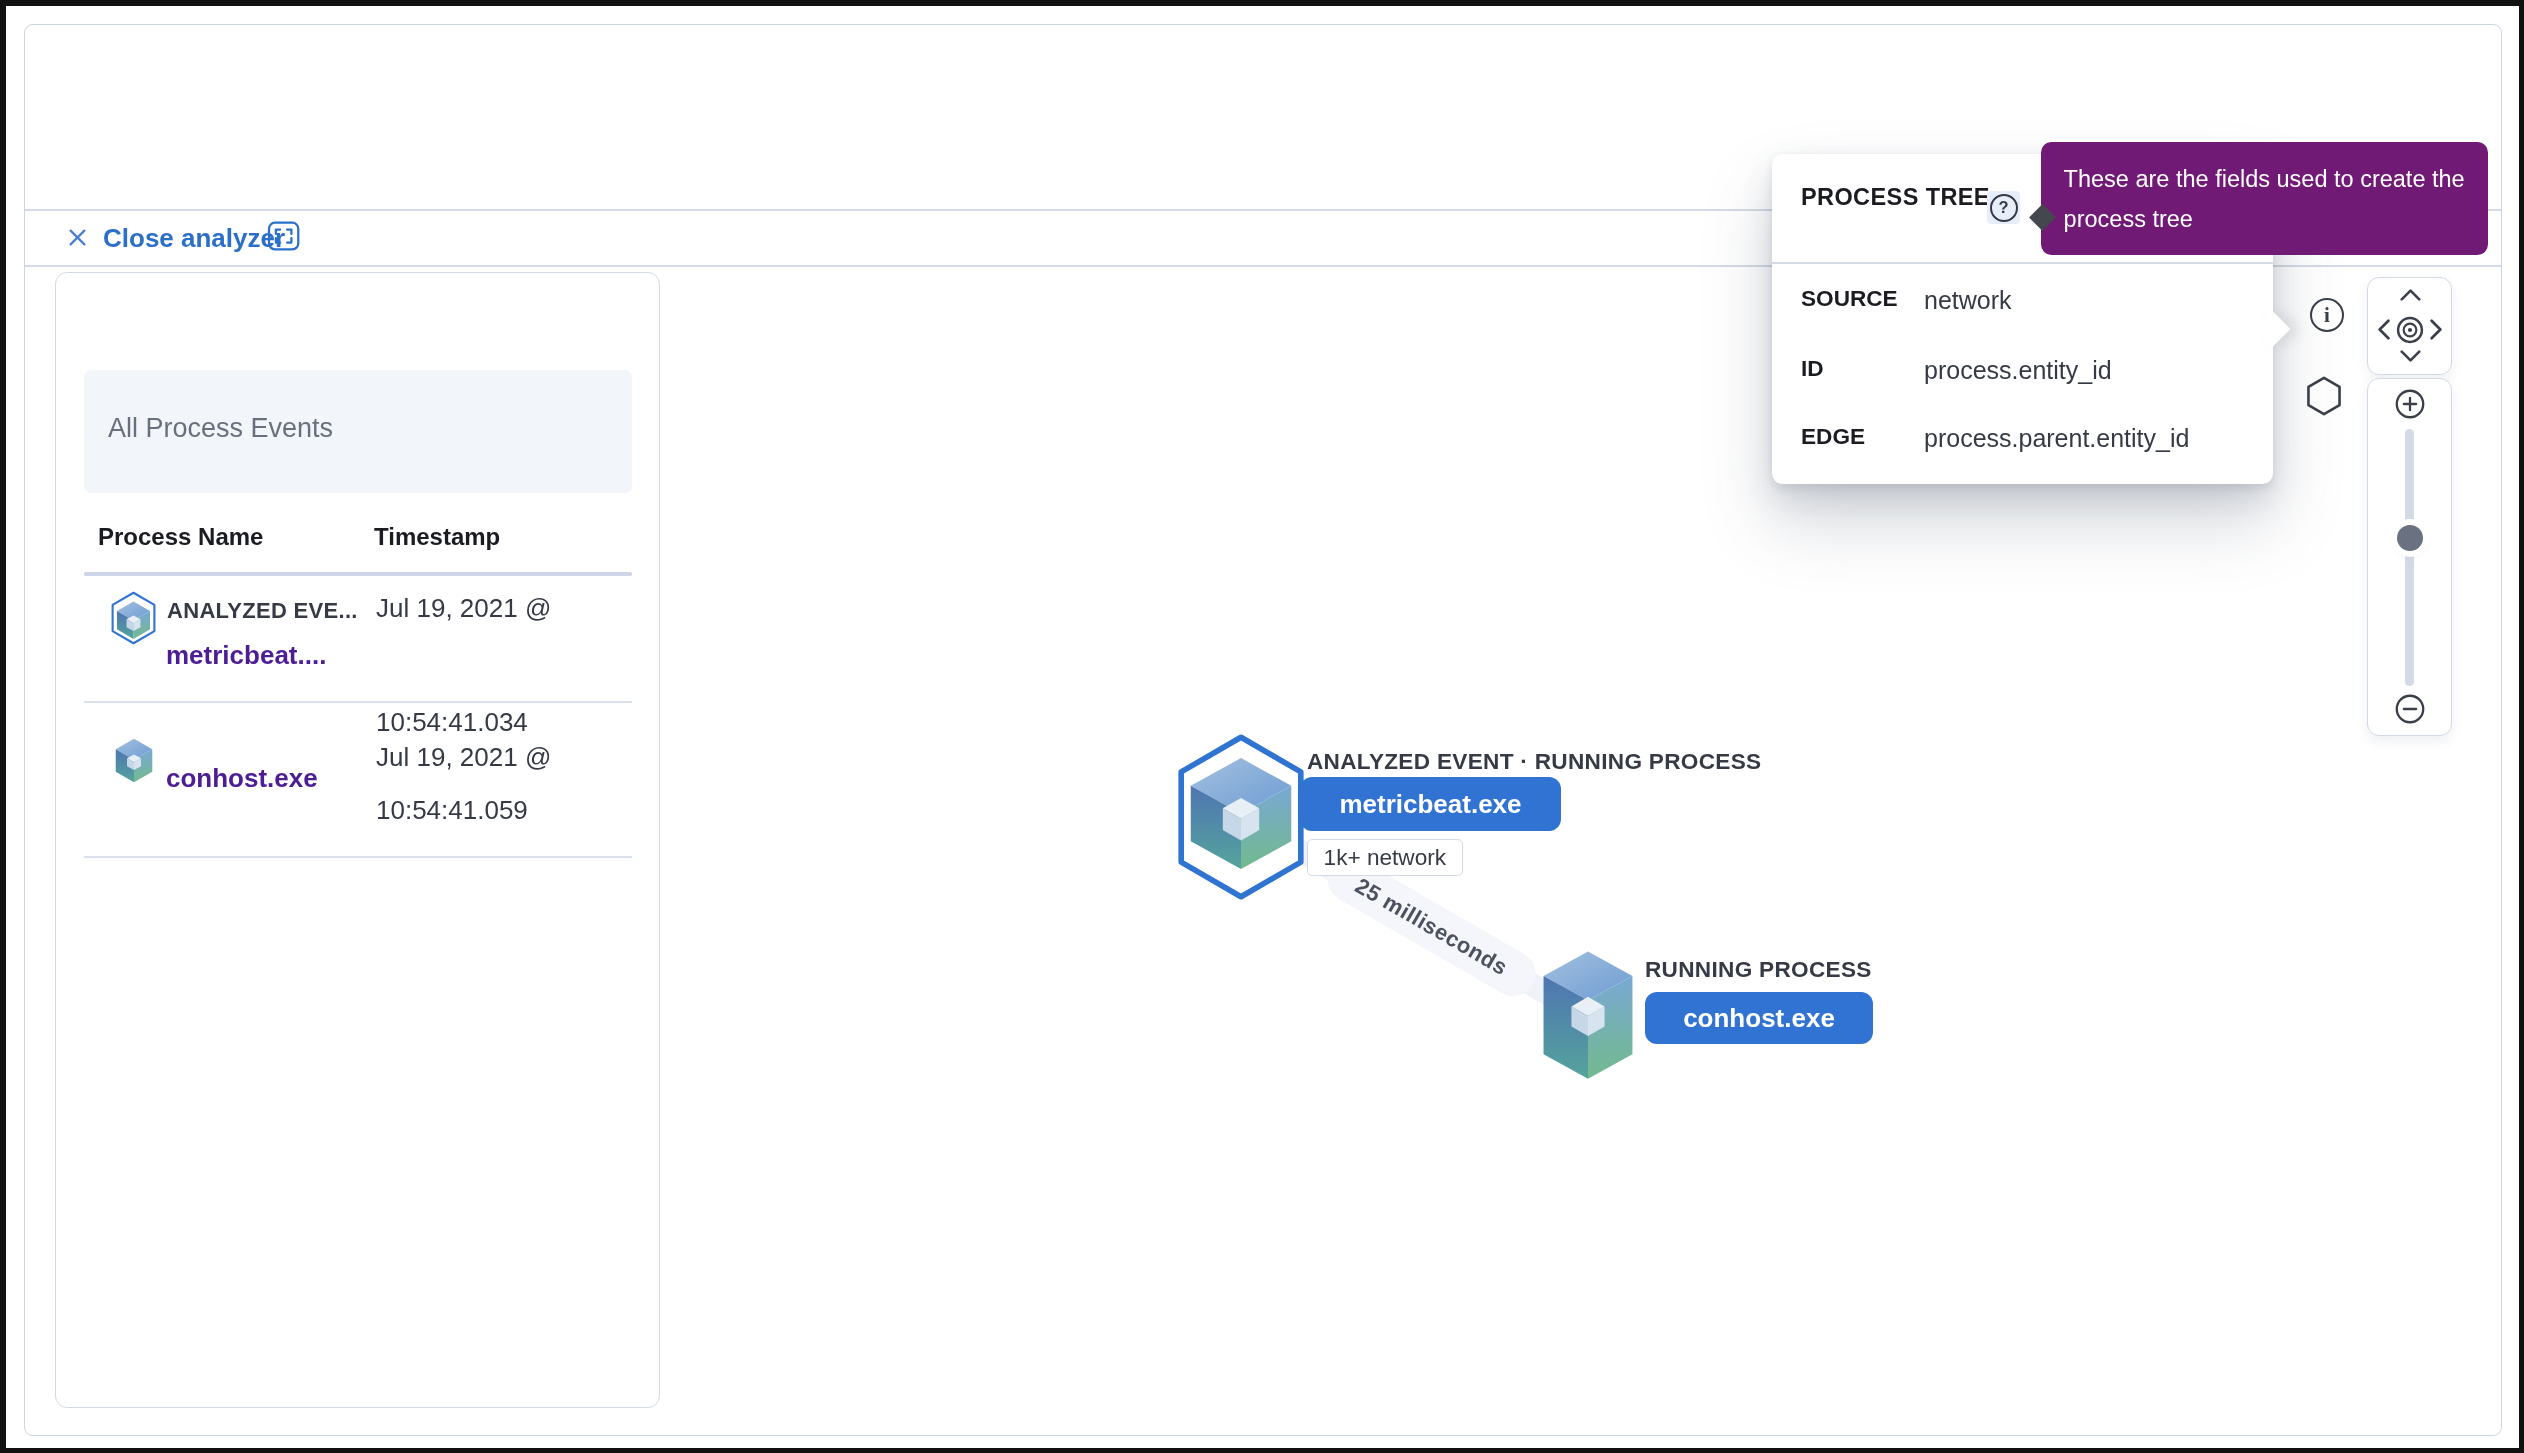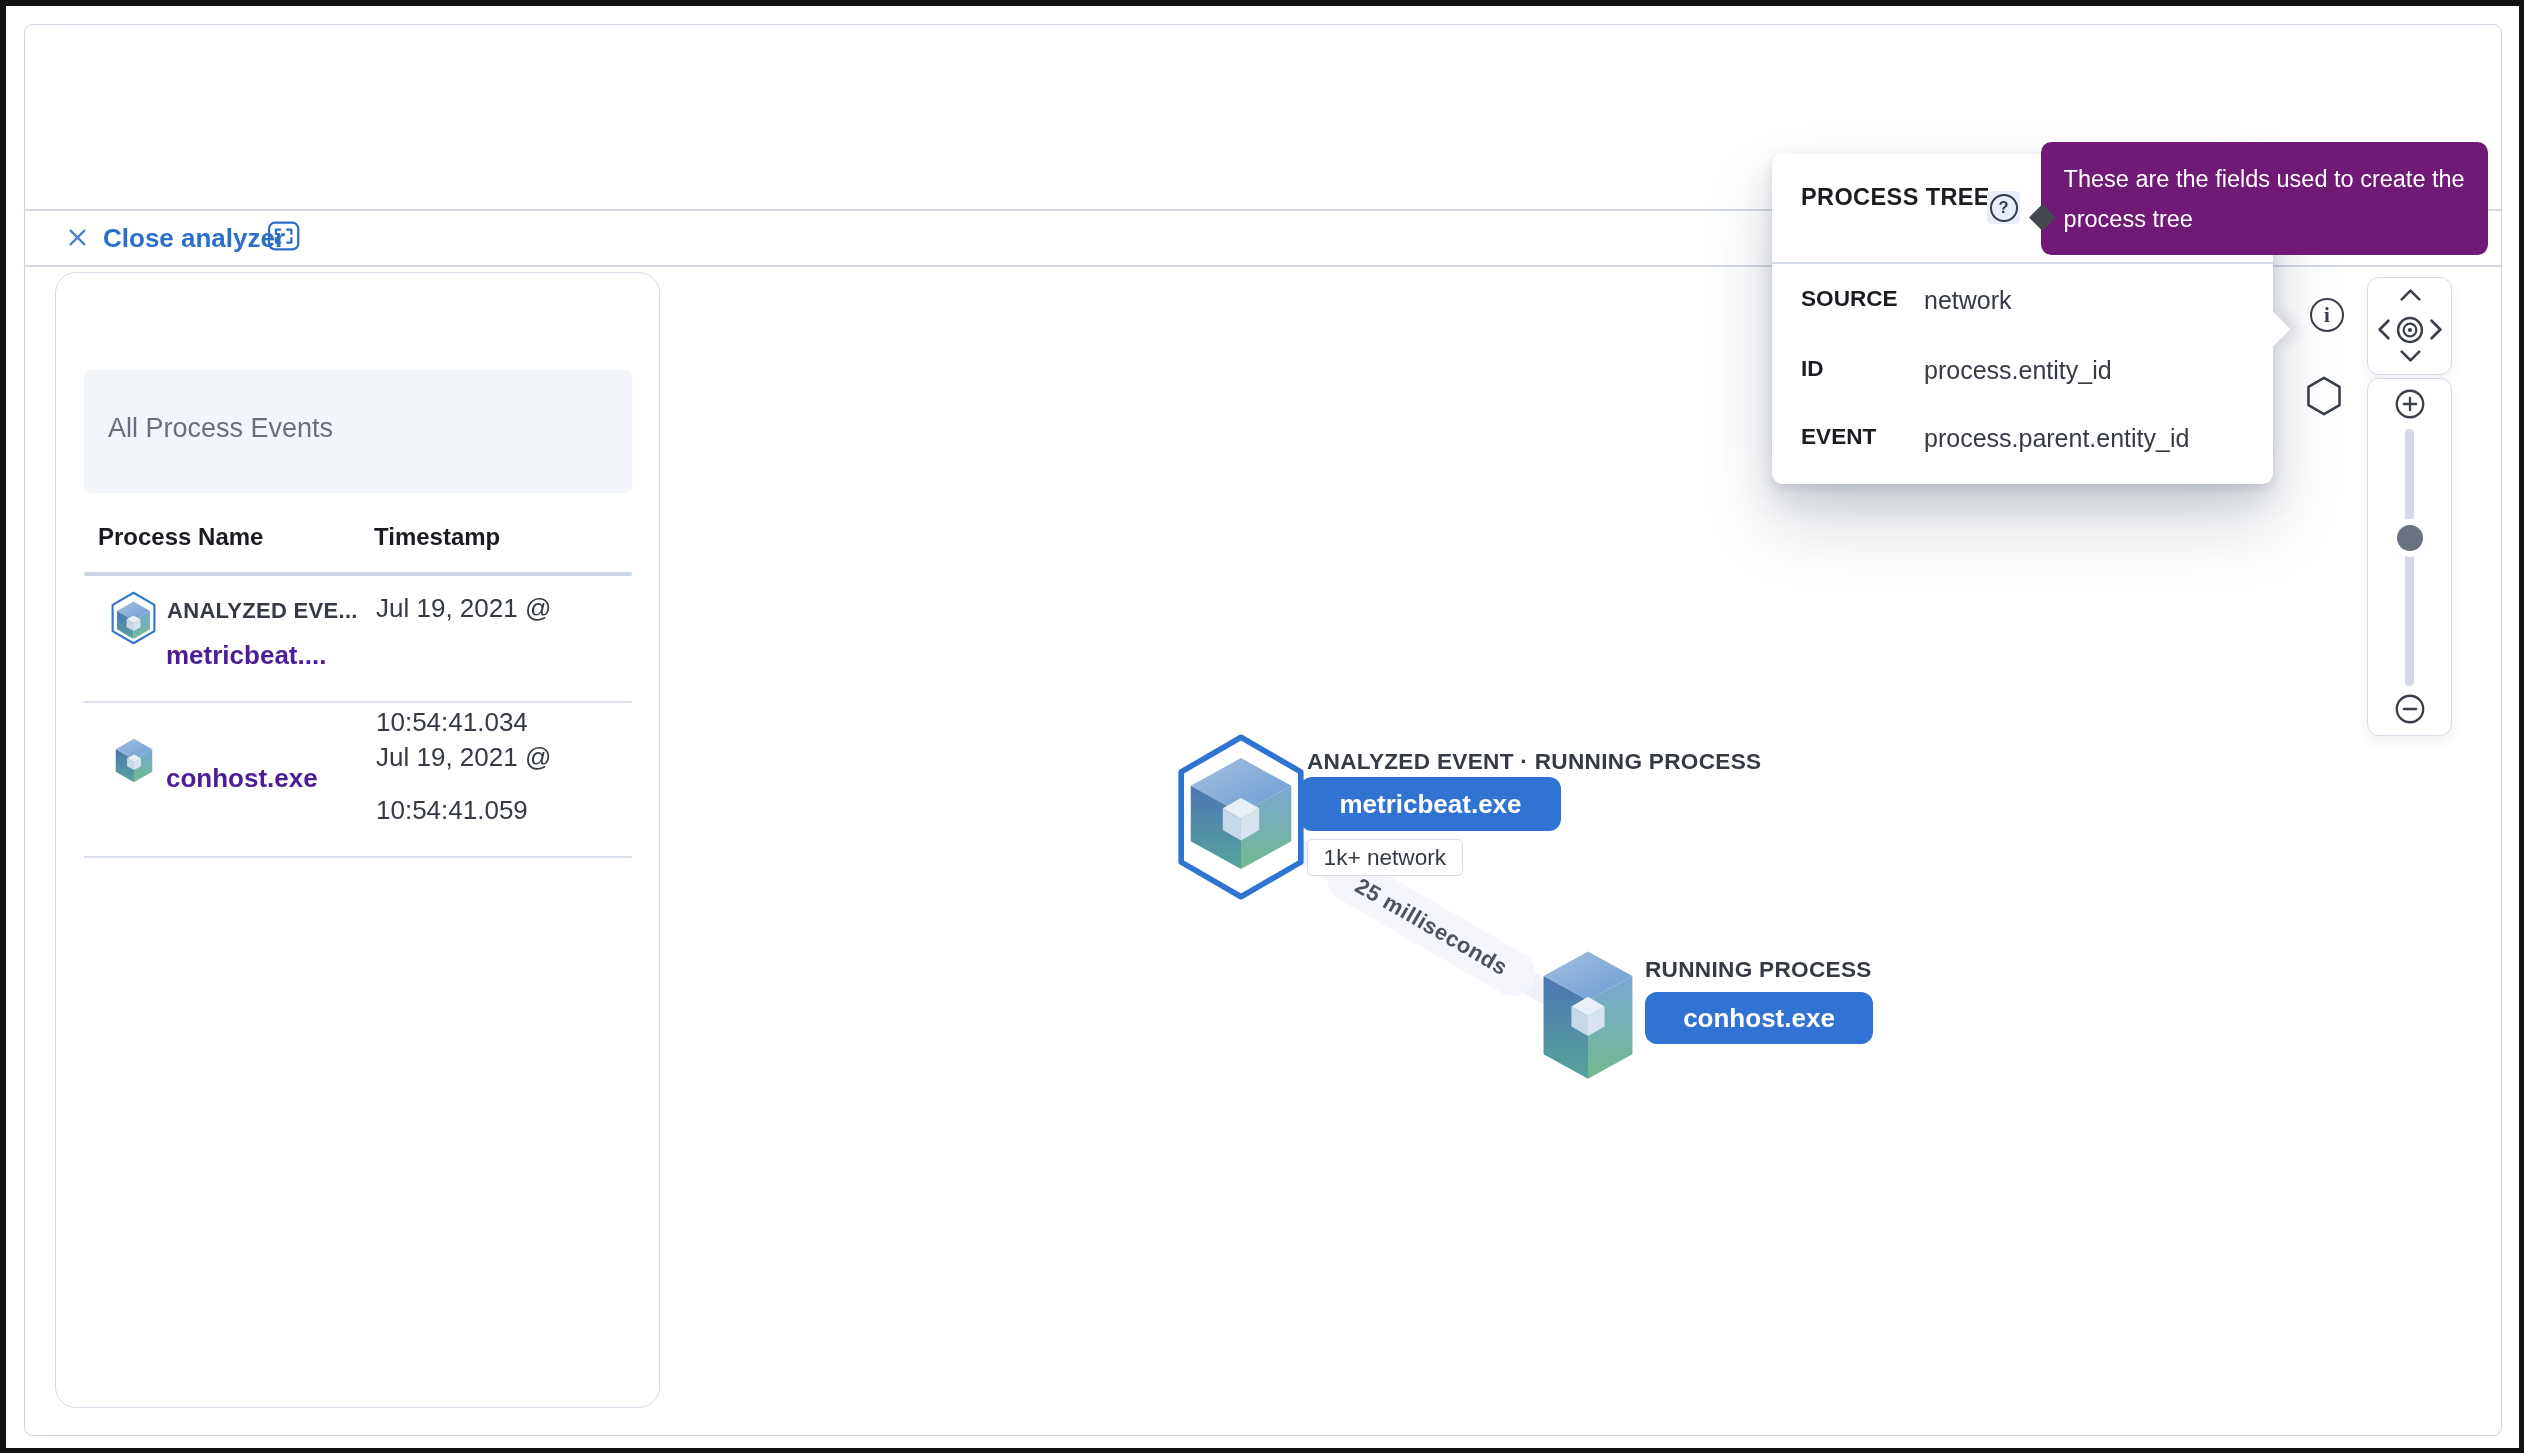--- a/index.html
+++ b/index.html
@@ -11,21 +11,21 @@
   .divider{position:absolute;left:0;right:0;height:1.7px;background:#d3dae6;}
   .d1{top:184px;} .d2{top:240px;}
 
   
   .x-icon{position:absolute;left:43px;top:203px;width:19px;height:19px;cursor:pointer;}
   .close-link{position:absolute;left:78px;top:198px;font-size:26px;font-weight:700;color:#2b6fc9;cursor:pointer;}
   .fs-btn{position:absolute;left:242px;top:196px;width:35px;height:31px;cursor:pointer;}
 
   
   .events-panel{position:absolute;left:30px;top:247px;width:603px;height:1134px;background:#fff;
-                border:1.7px solid #d3dae6;border-radius:21px;z-index:10;}
+                border:1.7px solid #d3dae6;border-radius:12px;z-index:10;}
   .title-box{position:absolute;left:28px;top:97px;width:548px;height:123px;background:#f2f5fa;border-radius:7px;}
   .title-box span{position:absolute;left:24px;top:43px;font-size:27px;color:#69707d;font-weight:500;}
   .col-h{position:absolute;top:250px;font-size:24px;font-weight:700;color:#1a1c21;}
   .col-h.c0{left:42px;text-align:center;} .col-h.c1{left:318px;}
   .hrule{position:absolute;left:28px;top:299px;width:548px;height:3.5px;background:#cdd6e6;border-radius:1.7px;}
   .rowsep{position:absolute;left:28px;width:548px;height:1.7px;background:#dbe1ec;}
   .s1{top:428px;} .s2{top:583px;}
   .evt-badge{position:absolute;left:111px;top:325px;font-size:22px;font-weight:700;color:#353a45;letter-spacing:0.3px;}
   .evt-link{position:absolute;font-size:26px;font-weight:700;color:#4c1d95;cursor:pointer;}
   .l1{left:110px;top:367px;} .l2{left:110px;top:490px;}
@@ -249,21 +249,21 @@
   <div class="popover">
     <div class="pv-title">PROCESS TREE</div>
     <span class="help-chip">
       <span class="help-circ">?</span>
     </span>
     <div class="pv-div"></div>
     <div class="pv-row-label pvr0">SOURCE</div>
     <div class="pv-row-value pvr0">network</div>
     <div class="pv-row-label pvr1">ID</div>
     <div class="pv-row-value pvr1">process.entity_id</div>
-    <div class="pv-row-label pvr2">EVENT</div>
+    <div class="pv-row-label pvr2">EDGE</div>
     <div class="pv-row-value pvr2">process.parent.entity_id</div>
     <div class="pv-arrow"></div>
   </div>
 
   <div class="tooltip">
     <div class="tt-arrow"></div>
     <span>These are the fields used to create the process tree</span>
   </div>
 
   <div class="info-btn">

